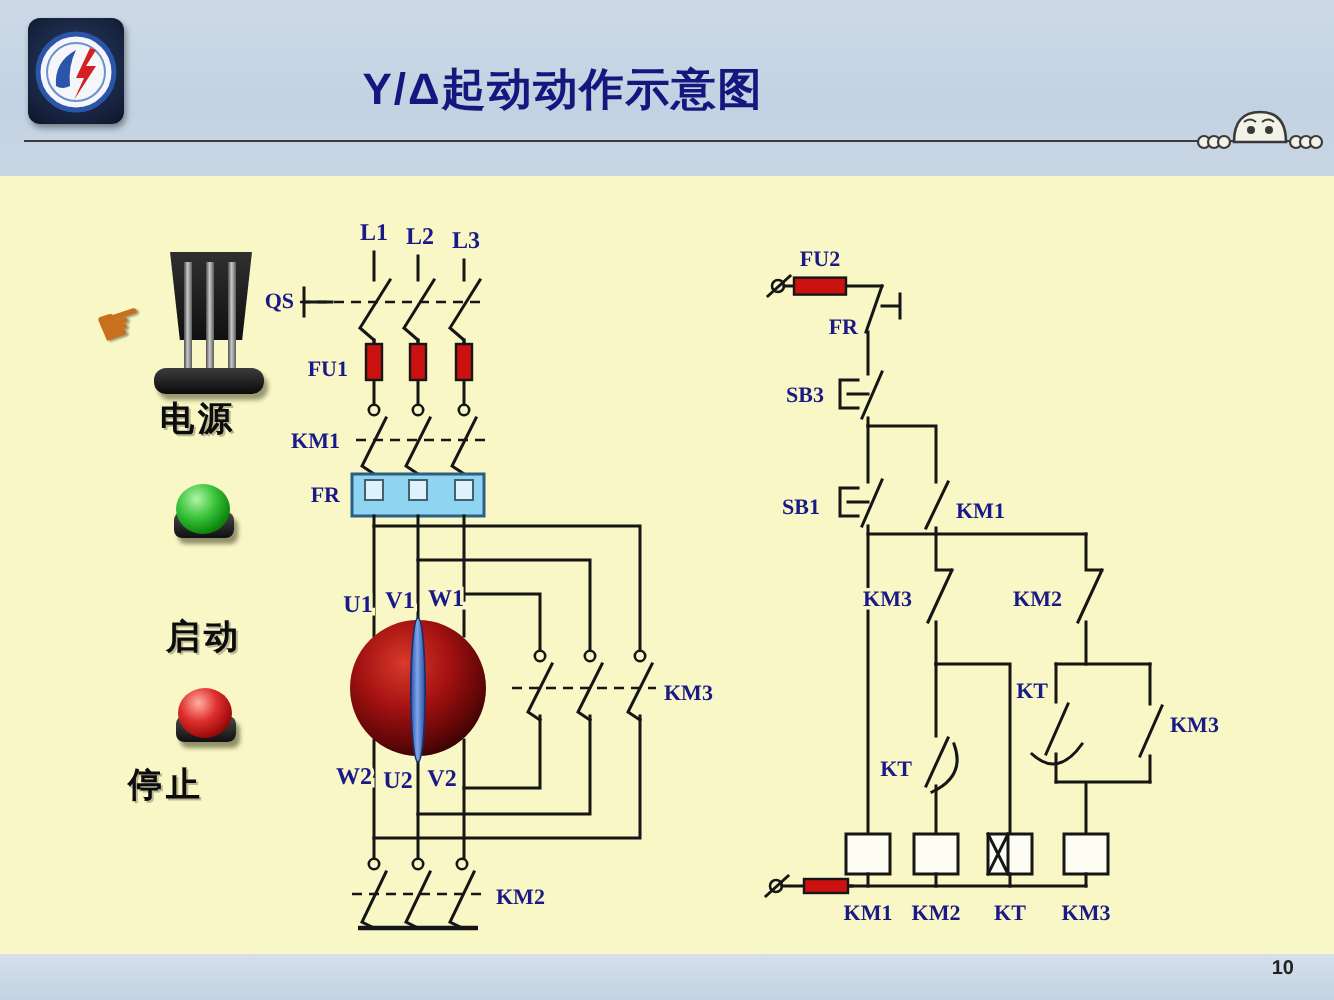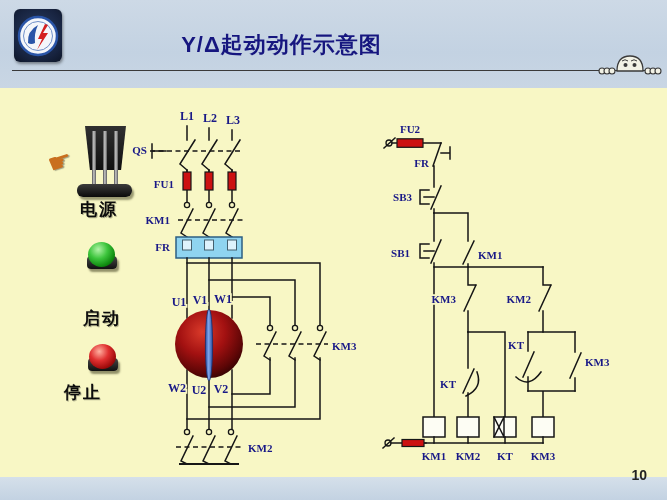--- a/index.html
+++ b/index.html
@@ -11,21 +11,21 @@
     background:linear-gradient(180deg,#cdd9e6 0%,#c3d2e2 60%,#c9d6e4 100%);}
   .band-bottom{position:absolute;left:0;top:477px;width:667px;height:23px;
     background:linear-gradient(180deg,#d5e0ea,#c3d2e2);}
   .slide-title{position:absolute;left:0;top:30px;width:563px;text-align:center;
     font-size:22px;font-weight:bold;color:#16167f;letter-spacing:1px;}
   .header-rule{position:absolute;left:12px;top:70px;width:643px;height:0;
     border-top:1.6px solid #3a3a3a;}
   .logo-tile{position:absolute;left:14px;top:9px;width:48px;height:53px;border-radius:6px;
     background:radial-gradient(circle at 50% 45%,#2a3f66 0%,#17233f 70%,#0d1526 100%);
     box-shadow:1px 2px 3px rgba(0,0,0,.4);}
-  .page-num{position:absolute;right:20px;top:467px;font-size:14px;color:#222;font-weight:bold;}
+  .page-num{position:absolute;right:20px;top:479px;font-size:10px;color:#222;font-weight:bold;}
 
   
   .cn-label{position:absolute;font-size:17px;font-weight:bold;color:#0c0c0c;
     letter-spacing:2px;text-shadow:1px 1px 0 rgba(0,0,0,.25);}
   .plug-body{position:absolute;left:85px;top:126px;width:41px;height:44px;
     background:linear-gradient(180deg,#303030,#101010);
     clip-path:polygon(0% 0%,100% 0%,88% 100%,12% 100%);}
   .prong{position:absolute;width:4px;top:131px;height:56px;
     background:linear-gradient(90deg,#4d4d4d,#c9c9c9 45%,#5a5a5a);}
   .plug-base{position:absolute;left:77px;top:184px;width:55px;height:13px;border-radius:6px;

